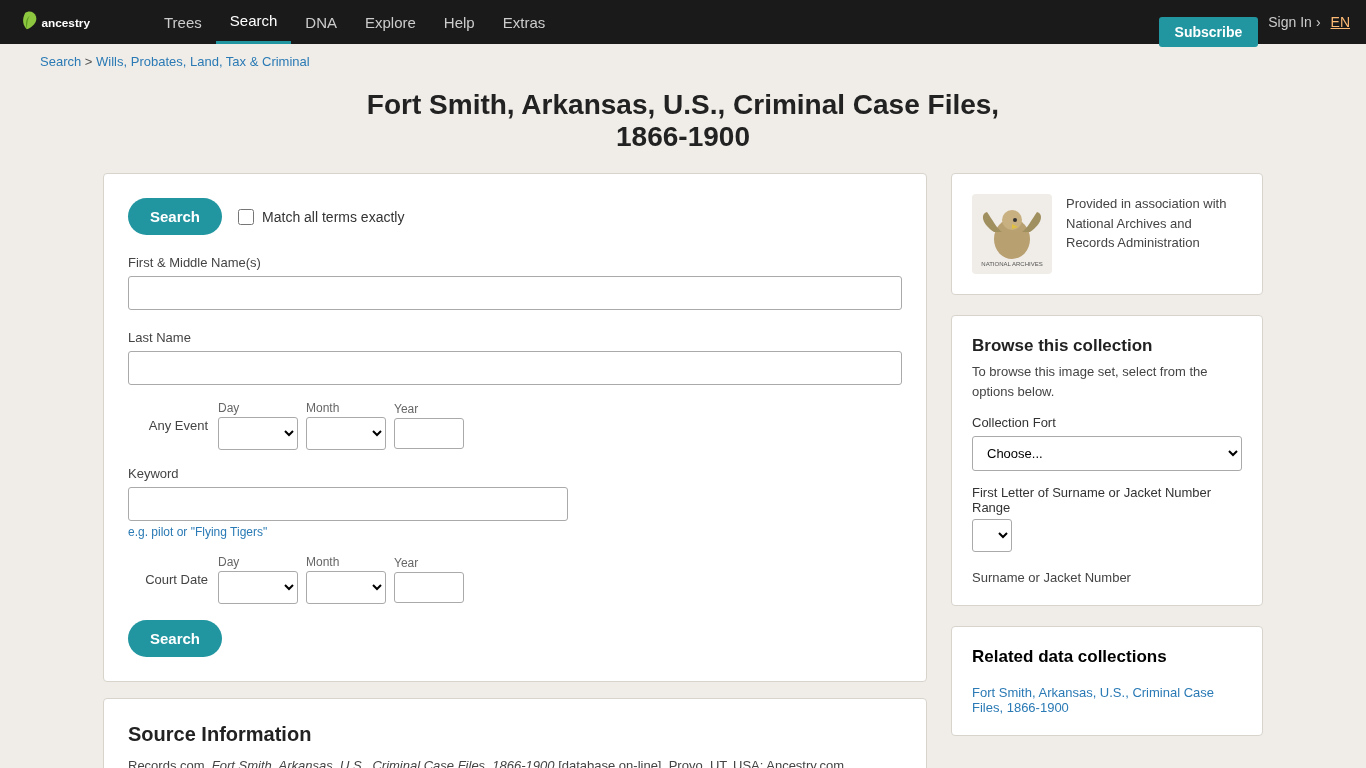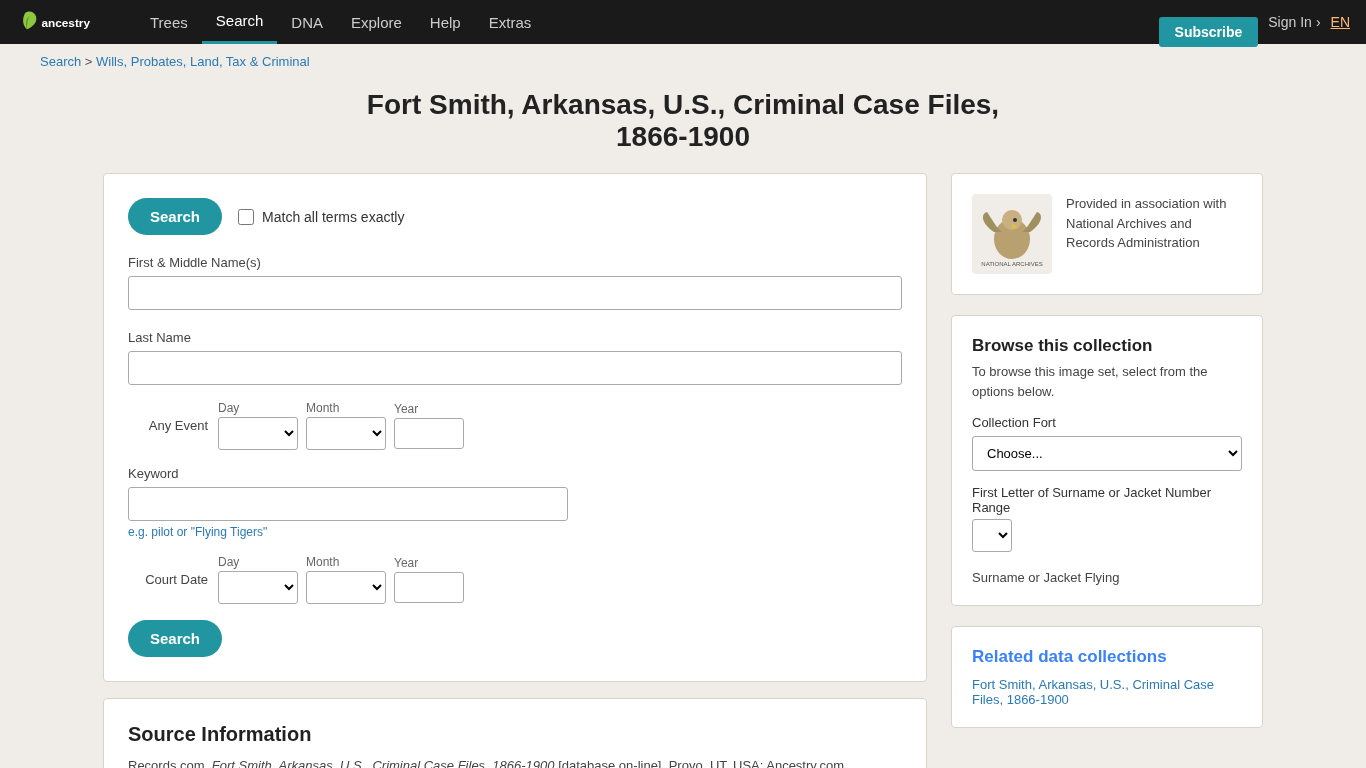--- a/index.html
+++ b/index.html
@@ -5,21 +5,21 @@
     * { box-sizing: border-box; margin: 0; padding: 0; }
     body { font-family: Arial, sans-serif; background: #f0ede8; font-size: 14px; }
 
     
     .navbar {
       background: #1a1a1a;
       display: flex;
       align-items: center;
       padding: 0 16px;
       height: 44px;
-      gap: 0;
+      gap: 14px;
     }
     .navbar-logo {
       display: flex;
       align-items: center;
       margin-right: 20px;
     }
     .navbar-logo svg { width: 100px; height: 30px; }
     .nav-links { display: flex; align-items: center; flex: 1; gap: 0; }
     .nav-link {
       color: #ccc;
@@ -279,21 +279,21 @@
       border: 1px solid #aaa;
       border-radius: 3px;
       padding: 7px 6px;
       font-size: 13px;
       background: #fff;
       margin-bottom: 14px;
       cursor: pointer;
     }
     .surname-label { font-size: 13px; color: #444; margin-top: 4px; }
 
-    .related-card h3 { font-size: 17px; font-weight: bold; color: #3b82f6; margin-bottom: 10px; }
+    .related-card h3 { font-size: 17px; font-weight: bold; color: #000000; margin-bottom: 18px; }
     .related-link { color: #2a7ab5; font-size: 13px; text-decoration: none; display: block; }
 
     
     .logo-leaf { fill: #8dc63f; }
     .logo-text { fill: #fff; font-family: Arial, sans-serif; font-size: 13px; font-weight: bold; }
   </style>
 </head>
 <body>
 
 <nav class="navbar">
@@ -459,21 +459,21 @@
       <div class="browse-label">Collection Fort</div>
       <select class="browse-select">
         <option>Choose...</option>
       </select>
 
       <div class="first-letter-label">First Letter of Surname or Jacket Number Range</div>
       <select class="first-letter-select">
         <option value=""></option>
       </select>
 
-      <div class="surname-label">Surname or Jacket Flying</div>
+      <div class="surname-label">Surname or Jacket Number</div>
     </div>
 
     <div class="sidebar-card related-card">
       <h3>Related data collections</h3>
       <a href="#" class="related-link">Fort Smith, Arkansas, U.S., Criminal Case Files, 1866-1900</a>
     </div>
 
   </div>
 
 </div>

